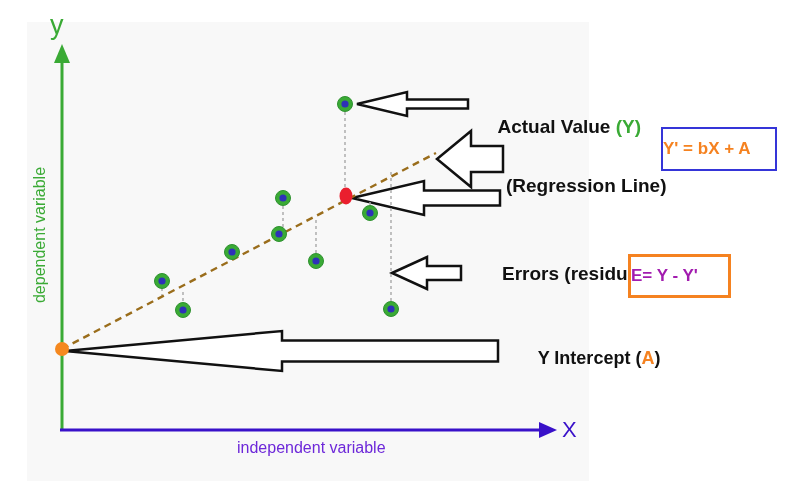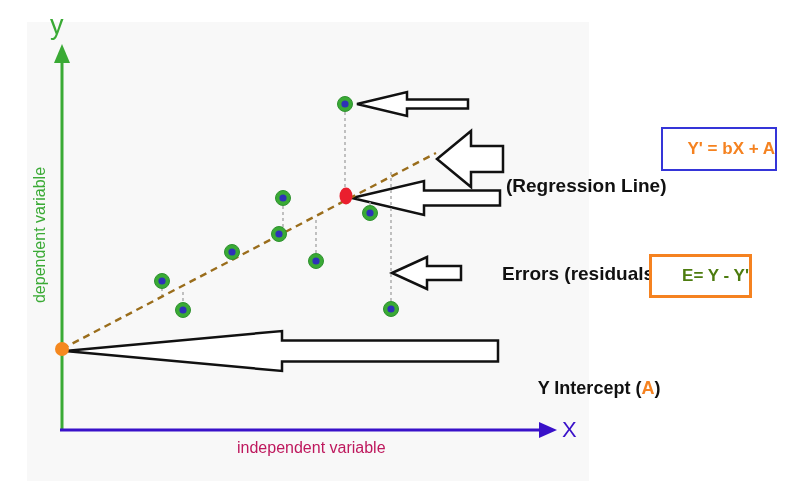--- a/index.html
+++ b/index.html
@@ -17,28 +17,28 @@
   .pt-outer{fill:#3aaa35;stroke:#2f9230;stroke-width:1;}
   .pt-inner{fill:#2e31b8;}
   .pt-red{fill:#ea1f2e;}
   .pt-orange{fill:#f5881f;}
   .lbl{position:absolute;font-weight:bold;font-size:19px;color:#111;white-space:pre;line-height:23px;}
   .axis-label{position:absolute;white-space:pre;}
   .ylab{left:50px;top:10px;font-size:27px;color:#3aaa35;}
   .xlab{left:562px;top:417px;font-size:22px;color:#3911c9;}
   .dep-cap{left:40px;top:235px;font-size:16px;color:#3aaa35;
            transform:translate(-50%,-50%) rotate(-90deg);white-space:nowrap;}
-  .ind-cap{left:237px;top:439px;font-size:16px;color:#be185d;}
+  .ind-cap{left:237px;top:439px;font-size:16px;color:#6d28d9;}
   .c-green{color:#3aaa35;}
   .c-lblue{color:#29abe2;}
   .c-orange{color:#f58220;}
-  .formula-box{position:absolute;display:flex;align-items:center;justify-content:flex-end;
+  .formula-box{position:absolute;display:flex;align-items:center;justify-content:flex-start;
                background:#fff;font-weight:bold;font-size:17px;white-space:pre;}
   .box1{left:661px;top:127px;width:112px;height:40px;border:2px solid #3535d8;color:#f58220;}
-  .box2{left:649px;top:254px;width:97px;height:38px;border:3px solid #f58220;color:#4d7c0f;}
+  .box2{left:628px;top:254px;width:97px;height:38px;border:3px solid #f58220;color:#a21caf;}
 </style>
 </head>
 <body>
 
 <div class="canvas">
   <div class="bg-panel"></div>
 
   <svg class="layer" width="800" height="500" viewBox="0 0 800 500">
     <g>
       <line class="axis-y" x1="62" y1="50" x2="62" y2="431"></line>
@@ -85,29 +85,32 @@
         <ellipse cx="346" cy="196" rx="6.5" ry="8.5" class="pt-red"></ellipse>
         <circle cx="62" cy="349" r="7" class="pt-orange"></circle>
       </g>
   </svg>
 
   <div class="axis-label ylab">y</div>
   <div class="axis-label xlab">X</div>
   <div class="axis-label dep-cap">dependent variable</div>
   <div class="axis-label ind-cap">independent variable</div>
 
+  <div class="lbl" style="left:477px;top:92px">
+    <span>Actual Value </span><span class="c-green">(Y)</span>
+  </div>
 
   <div class="lbl" style="left:506px;top:128px">
     <div>(Regression Line)</div>
   </div>
 
 
   <div class="lbl" style="left:502px;top:262px">Errors (residuals)</div>
 
-  <div class="lbl" style="left:518px;top:354px;font-size:18px">
+  <div class="lbl" style="left:518px;top:324px;font-size:18px">
     <span>Y Intercept (</span><span class="c-orange">A</span><span>)</span>
   </div>
 
   <div class="formula-box box1">
     <span>Y' = bX + A</span>
   </div>
   <div class="formula-box box2">
     <span>E= Y - Y'</span>
   </div>
 </div>

